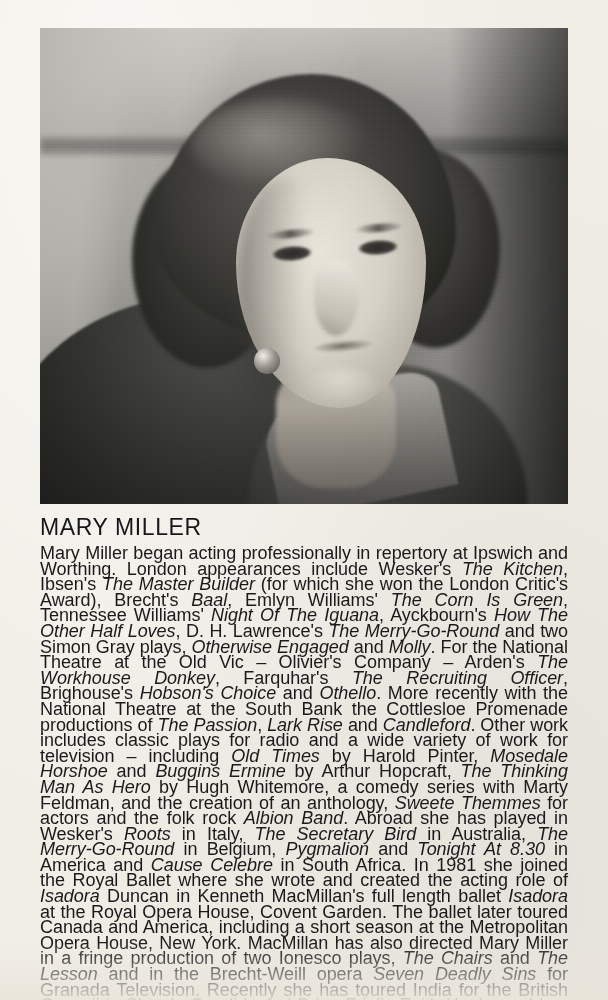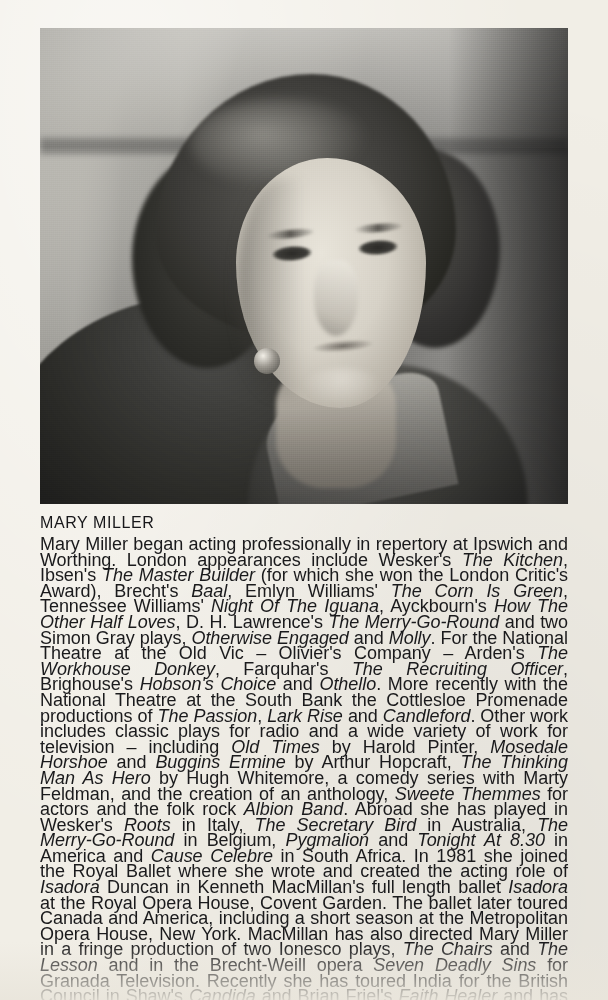--- a/index.html
+++ b/index.html
@@ -254,21 +254,21 @@
   }
 
   .content {
     position: absolute;
     left: 40px;
     top: 514px;
     width: 528px;
   }
   .name {
     font-family: "Liberation Sans", sans-serif;
-    font-size: 16px;
+    font-size: 23px;
     letter-spacing: 0.6px;
     color: #17171a;
     margin: 0 0 5px 0;
     font-weight: 400;
   }
   .bio {
     font-family: "Liberation Sans", sans-serif;
     font-size: 18px;
     line-height: 15.6px;
     color: #1a1a1c;

